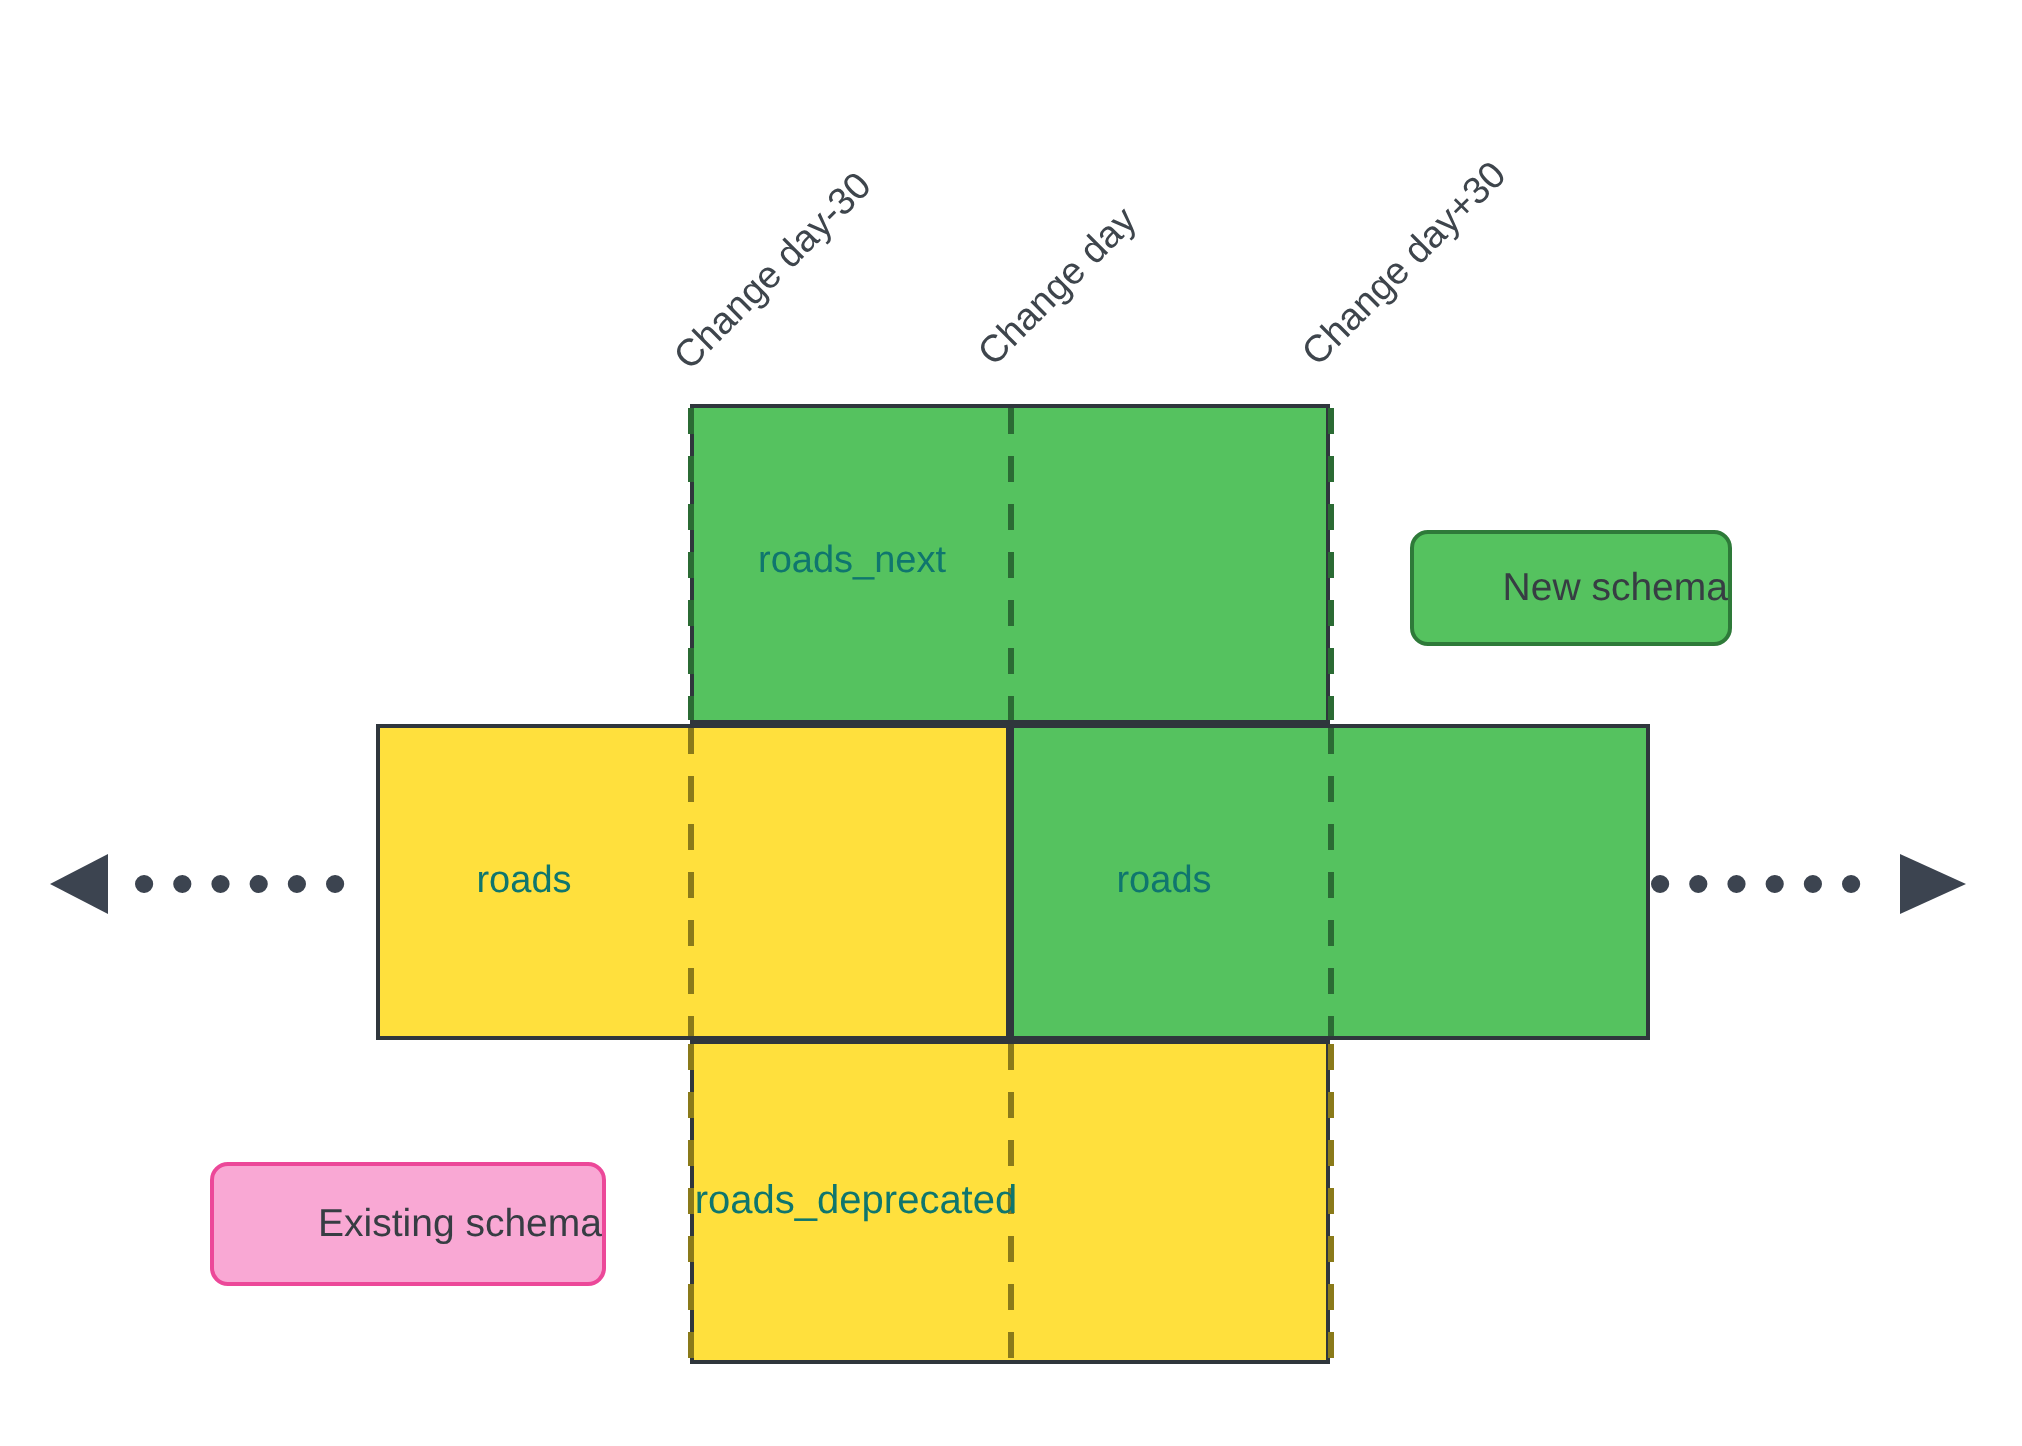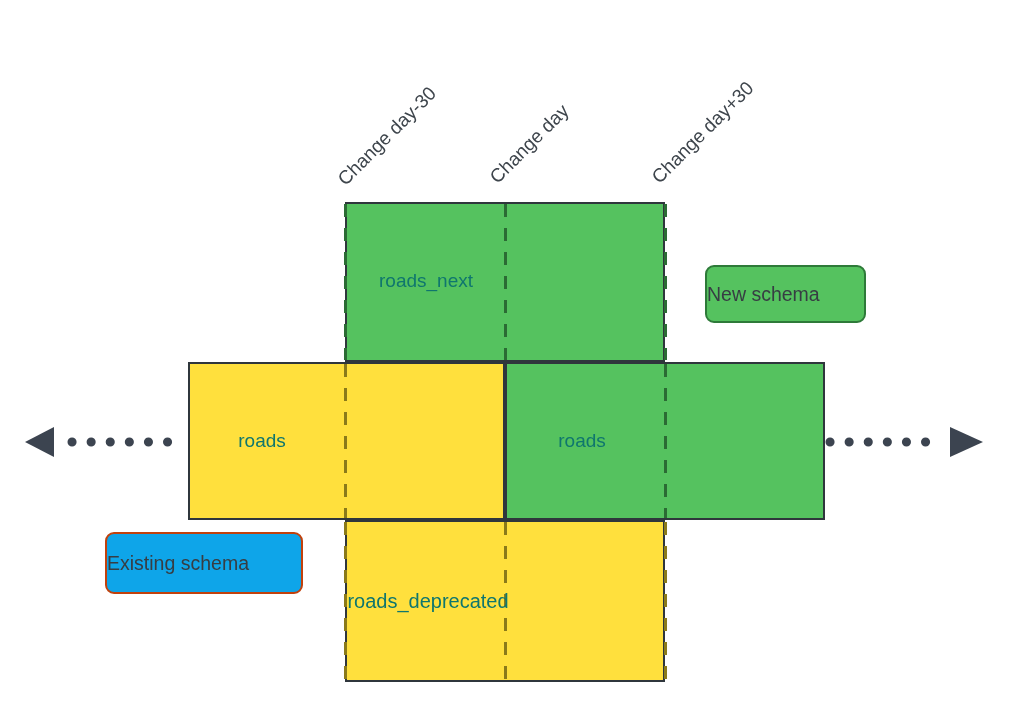--- a/index.html
+++ b/index.html
@@ -75,34 +75,34 @@
   #axis-label-2 { left:501px; top:188px; }
   #axis-label-3 { left:663px; top:188px; }
 
   
   .legend {
     position:absolute;
     box-sizing:border-box;
     border-radius:9px;
     display:flex;
     align-items:center;
-    justify-content:flex-start;
+    justify-content:flex-end;
     font-size:19.5px;
     color:#373d43;
     z-index:6;
   }
   #legend-new {
     left:705px; top:265px; width:161px; height:58px;
     background:#55c25f;
     border:2px solid #2e7a39;
   }
   #legend-existing {
-    left:105px; top:532px; width:198px; height:62px;
-    background:#0ea5e9;
-    border:2px solid #c2410c;
+    left:105px; top:581px; width:198px; height:62px;
+    background:#f9a8d4;
+    border:2px solid #ec4899;
   }
 
   
   .arrow-svg { position:absolute; z-index:3; }
   #arrow-left  { left:20px;  top:424px; }
   #arrow-right { left:822px; top:424px; }
 </style>
 </head>
 <body>
 

